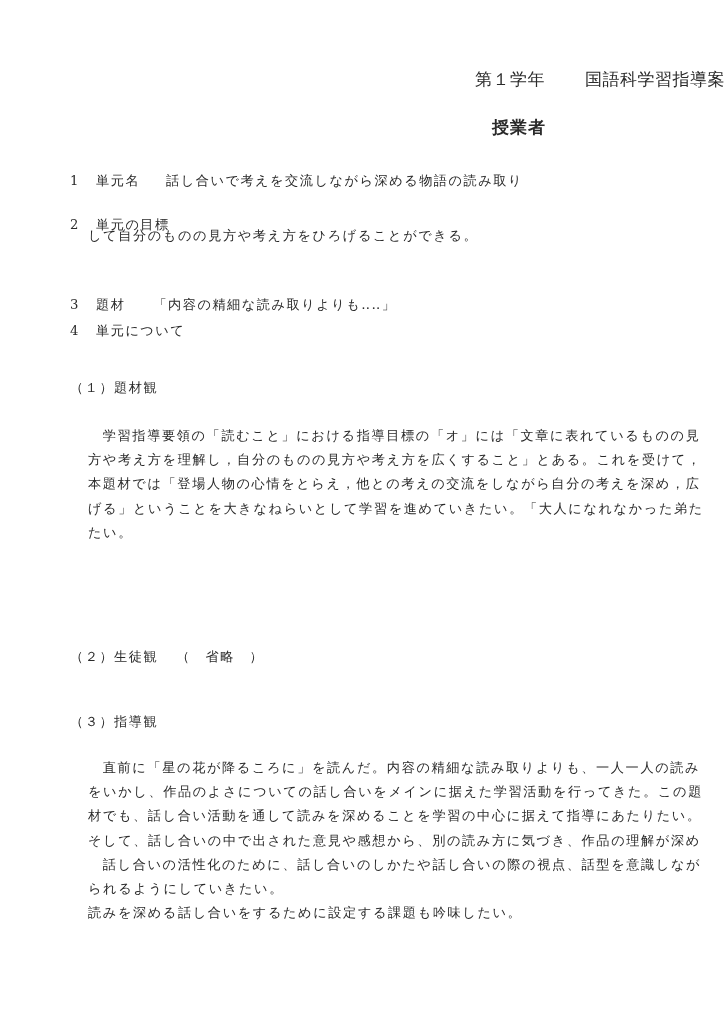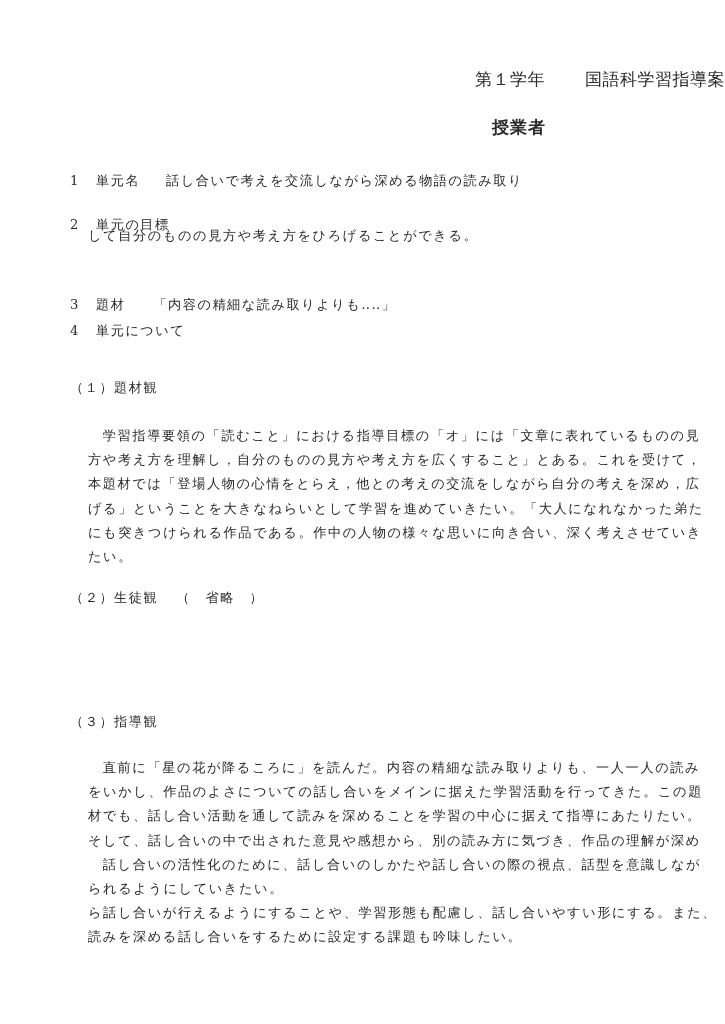--- a/index.html
+++ b/index.html
@@ -65,31 +65,29 @@
 <div class="abs" style="left:70px; top:322px; letter-spacing:1.5px;">
   <span class="num">4</span><span>単元について</span>
 </div>
 
 <div class="abs" style="left:70px; top:379px; letter-spacing:1.5px;">（１）題材観</div>
 <div class="para" style="top:424px;">
   <span class="line">　学習指導要領の「読むこと」における指導目標の「オ」には「文章に表れているものの見</span>
   <span class="line">方や考え方を理解し，自分のものの見方や考え方を広くすること」とある。これを受けて，</span>
   <span class="line">本題材では「登場人物の心情をとらえ，他との考えの交流をしながら自分の考えを深め，広</span>
   <span class="line">げる」ということを大きなねらいとして学習を進めていきたい。「大人になれなかった弟た</span>
-  <span class="line">にも突きつけられる作品である。作中の人物の様々な思いに向き合い、深く考えさせていき</span>
   <span class="line">たい。</span>
 </div>
 
-<div class="abs" style="left:70px; top:589px; letter-spacing:1.5px;">
+<div class="abs" style="left:70px; top:648px; letter-spacing:1.5px;">
   <span>（２）生徒観</span><span style="display:inline-block;width:18px;"></span><span>（　省略　）</span>
 </div>
 
 <div class="abs" style="left:70px; top:713px; letter-spacing:1.5px;text-align:center;">（３）指導観</div>
 <div class="para" style="top:756px;">
   <span class="line">　直前に「星の花が降るころに」を読んだ。内容の精細な読み取りよりも、一人一人の読み</span>
   <span class="line">をいかし、作品のよさについての話し合いをメインに据えた学習活動を行ってきた。この題</span>
   <span class="line">材でも、話し合い活動を通して読みを深めることを学習の中心に据えて指導にあたりたい。</span>
   <span class="line">そして、話し合いの中で出された意見や感想から、別の読み方に気づき、作品の理解が深め</span>
   <span class="line">　話し合いの活性化のために、話し合いのしかたや話し合いの際の視点、話型を意識しなが</span>
   <span class="line">られるようにしていきたい。</span>
-  <span class="line">ら話し合いが行えるようにすることや、学習形態も配慮し、話し合いやすい形にする。また、</span>
   <span class="line">読みを深める話し合いをするために設定する課題も吟味したい。</span>
 </div>
 
 </body></html>

